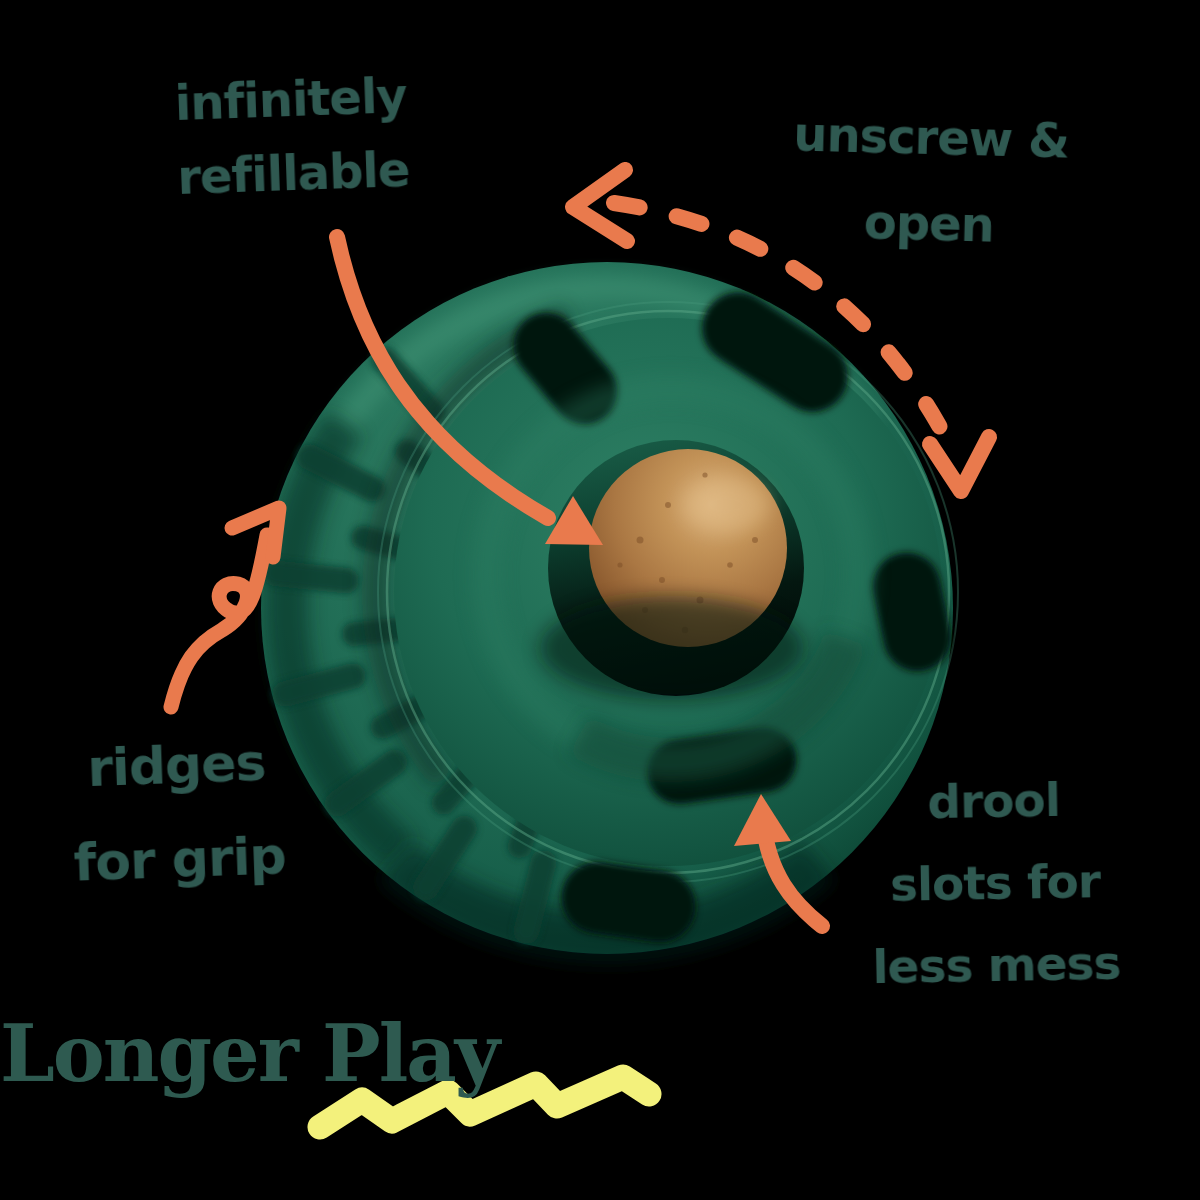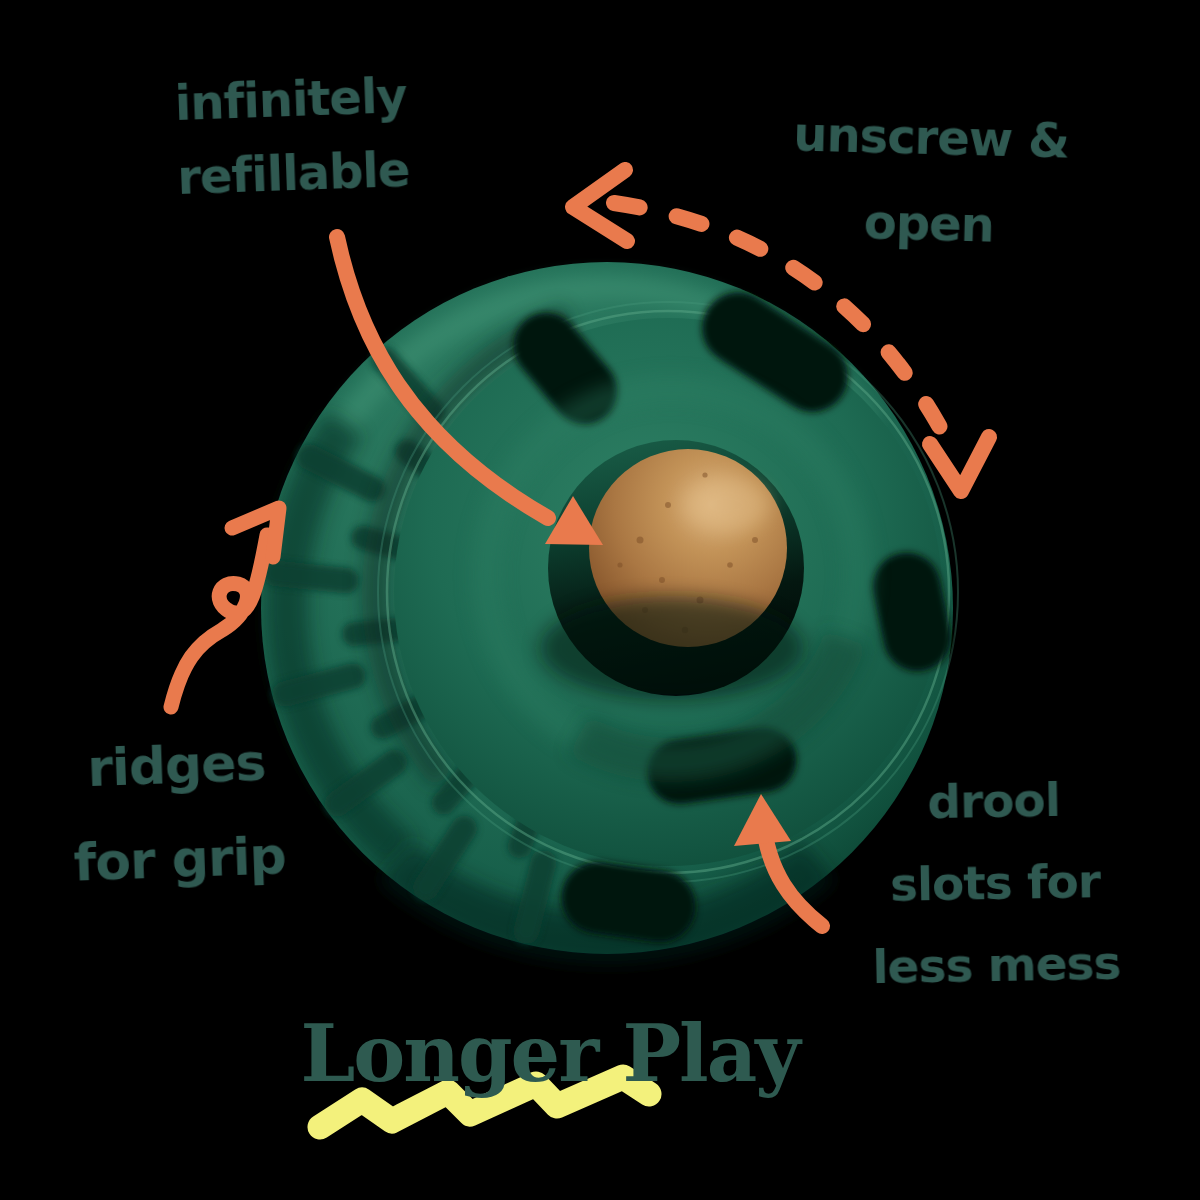--- a/index.html
+++ b/index.html
@@ -35,21 +35,21 @@
     transform:rotate(-2deg);
   }
   .note-drool{
     left:845px;top:760px;width:300px;
     font-size:47px;line-height:82px;letter-spacing:-1px;
     transform:rotate(-1deg);
   }
   .page-title{
     position:absolute;
     left:0;top:1008px;width:1099px;
-    text-align:center;
+    text-align:left;
     font-family:"DejaVu Serif", serif;
     font-weight:700;
     font-size:78px;
     letter-spacing:-2px;
     color:#2e5a50;
   }
 </style>
 </head>
 <body>
 

